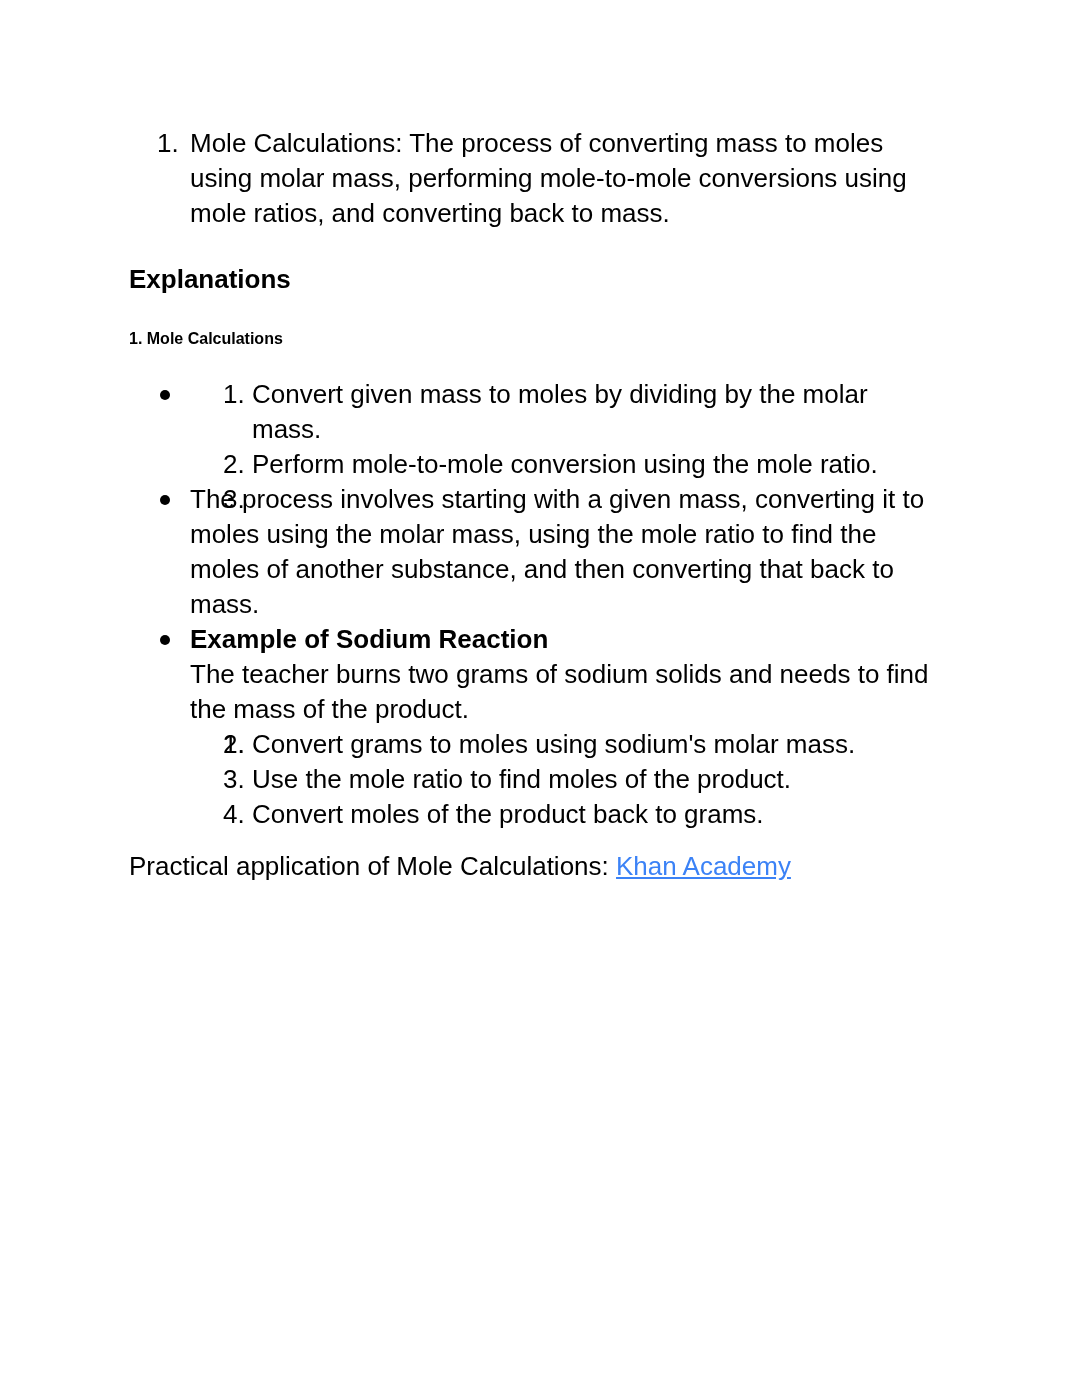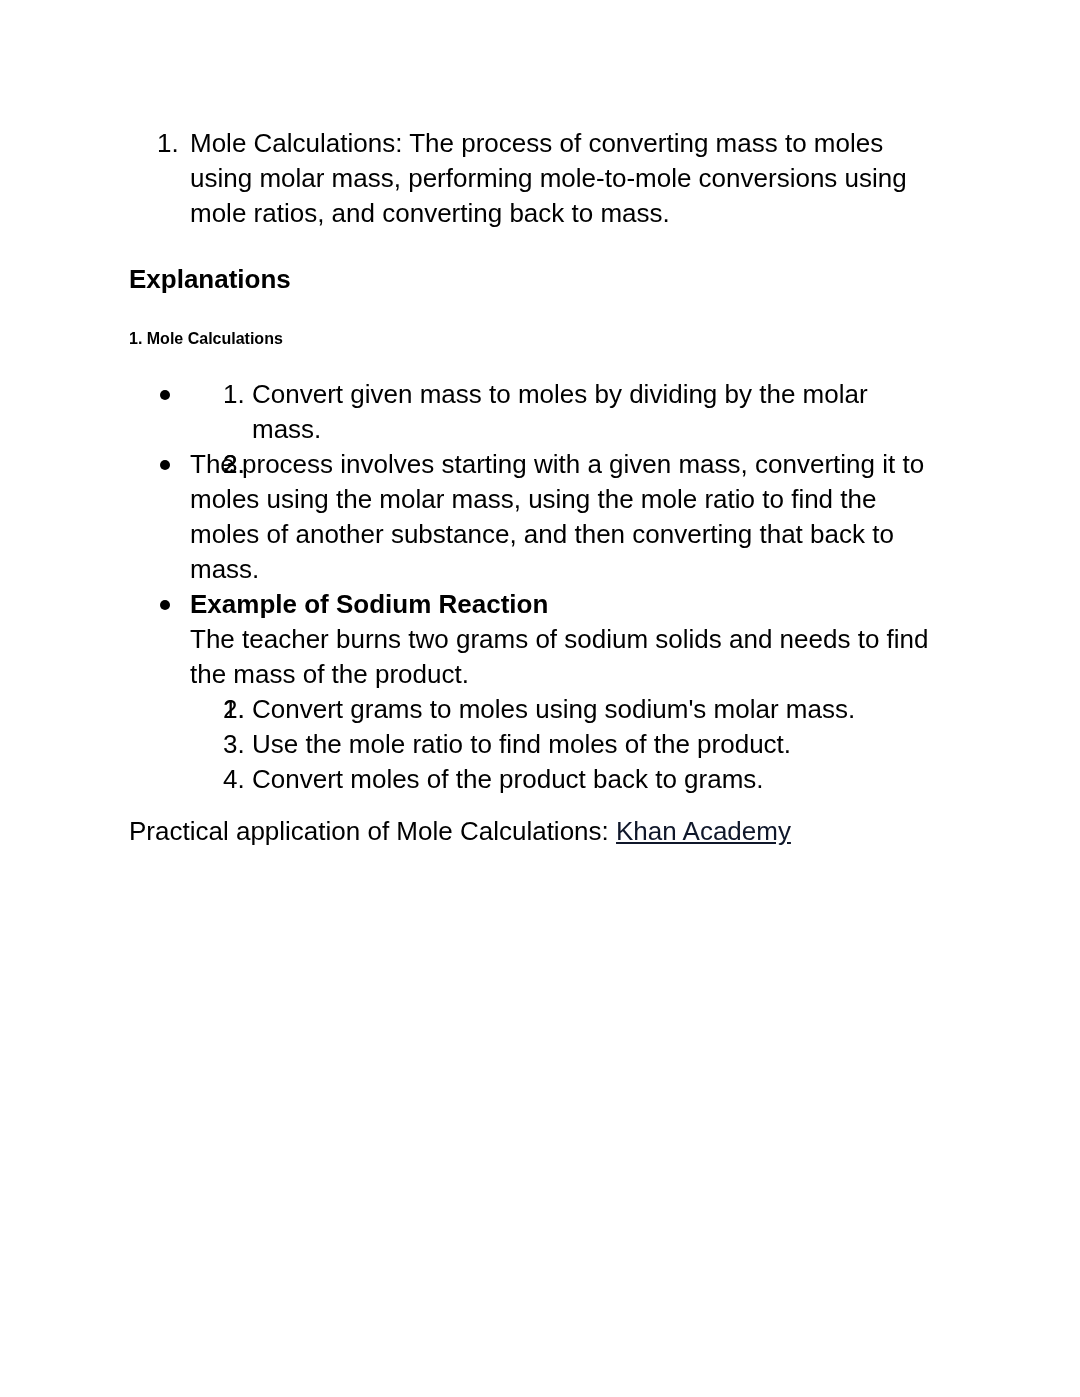--- a/index.html
+++ b/index.html
@@ -52,21 +52,21 @@
   .b-title { font-weight: bold; padding-left: 61px; max-width: 811px; }
   .b-body { padding-left: 61px; max-width: 811px; }
   .b-body .inner { max-width: 750px; }
   
   .li-num2 { position: relative; padding-left: 123px; }
   .li-num2 .num { position: absolute; left: 94px; top: 0; }
   .li-num2 .txt { max-width: 686px; }
   
   .closing { margin-top: 17px; }
   .closing a {
-    color: #0f172a;
+    color: #3b82f6;
     text-decoration: underline;
     cursor: pointer;
   }
 </style>
 </head>
 <body>
 
 <div class="page">
   <div class="content">
 
@@ -81,20 +81,21 @@
     <div class="bullets">
 
       <div class="bullet-item">
         <span class="dot"></span>
         <div class="li-num2">
           <span class="num">1.</span>
           <div class="txt">Convert given mass to moles by dividing by the molar mass.</div>
         </div>
         <div class="li-num2">
           <span class="num">2.</span>
+          <div class="txt">Perform mole-to-mole conversion using the mole ratio.</div>
         </div>
         <div class="li-num2">
           <span class="num">3.</span>
         </div>
       </div>
 
       <div class="bullet-item">
         <span class="dot"></span>
         <div class="b-body">
           <div class="inner">The process involves starting with a given mass, converting it to moles using the molar mass, using the mole ratio to find the moles of another substance, and then converting that back to mass.</div>

